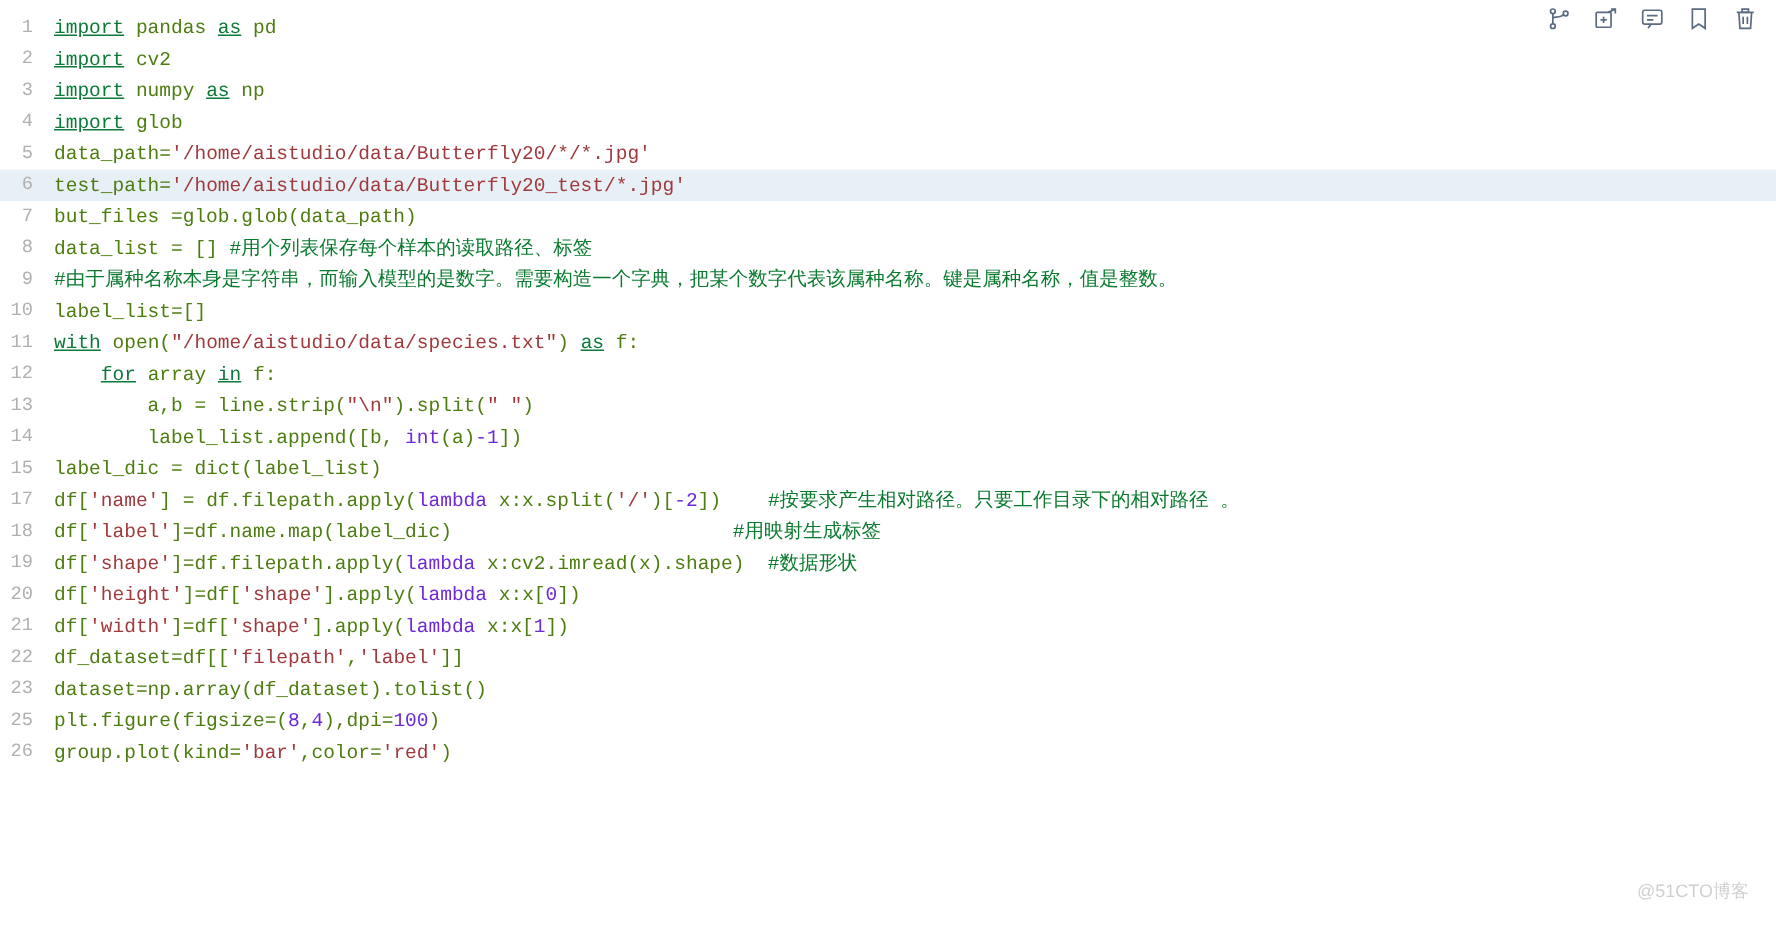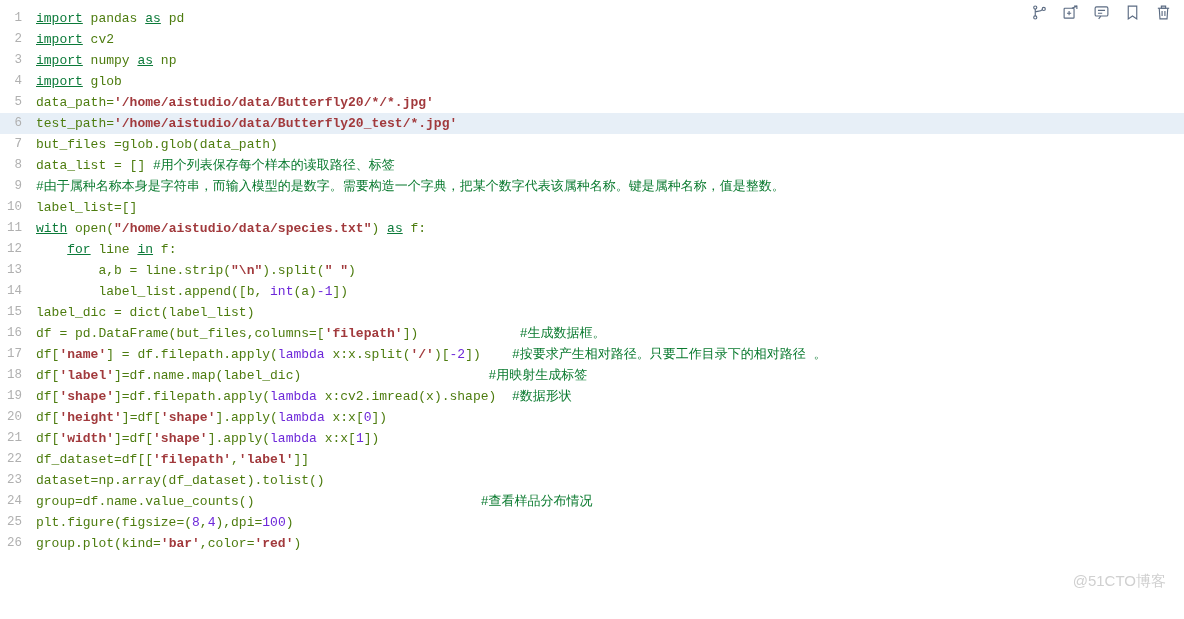--- a/index.html
+++ b/index.html
@@ -40,31 +40,31 @@
     user-select: none;
     font-size: 12.5px;
   }
   .code {
     flex: 1;
     white-space: pre;
     letter-spacing: 0;
   }
   .kw   { color: #0b7a39; text-decoration: underline; }        
   .blue { color: #6d28d9; }        
-  .str  { color: #a1393c; font-weight: bold; }        
+  .str  { color: #a1393c; }        
   .cmt  { color: #0a7a2f; }        
   .ident{ color: #4d7c0f; }
   .highlight { background: #e7eff7; }
 
   .watermark {
     position: absolute;
     right: 18px;
-    bottom: 28px;
+    bottom: 14px;
     font-family: -apple-system, Arial, sans-serif;
-    font-size: 15px;
+    font-size: 12px;
     color: #d0d0d0;
   }
 </style>
 </head>
 <body>
 
 <div class="toolbar">
   <span>
     <svg width="17" height="17" viewBox="0 0 24 24" fill="none" stroke="#5b6b82" stroke-width="1.6">
       <circle cx="6" cy="5" r="2.2"></circle>
@@ -144,39 +144,35 @@
     <div class="line-row">
       <div class="gutter">10</div>
       <div class="code"><span class="ident">label_list=[]</span></div>
     </div>
     <div class="line-row">
       <div class="gutter">11</div>
       <div class="code"><span class="kw">with</span><span class="ident"> open(</span><span class="str">"/home/aistudio/data/species.txt"</span><span class="ident">) </span><span class="kw">as</span><span class="ident"> f:</span></div>
     </div>
     <div class="line-row">
       <div class="gutter">12</div>
-      <div class="code"><span class="ident">    </span><span class="kw">for</span><span class="ident"> line </span><span class="kw">in</span><span class="ident"> f:</span></div>
+      <div class="code"><span class="ident">    </span><span class="kw">for</span><span class="ident"> array </span><span class="kw">in</span><span class="ident"> f:</span></div>
     </div>
     <div class="line-row">
       <div class="gutter">13</div>
       <div class="code"><span class="ident">        a,b = line.strip(</span><span class="str">"\n"</span><span class="ident">).split(</span><span class="str">" "</span><span class="ident">)</span></div>
     </div>
     <div class="line-row">
       <div class="gutter">14</div>
       <div class="code"><span class="ident">        label_list.append([b, </span><span class="blue">int</span><span class="ident">(a)</span><span class="blue">-1</span><span class="ident">])</span></div>
     </div>
     <div class="line-row">
       <div class="gutter">15</div>
       <div class="code"><span class="ident">label_dic = dict(label_list)</span></div>
     </div>
     <div class="line-row">
-      <div class="gutter">16</div>
-      <div class="code"><span class="ident">df = pd.DataFrame(but_files,columns=[</span><span class="str">'filepath'</span><span class="ident">])             </span><span class="cmt">#生成数据框。</span></div>
-    </div>
-    <div class="line-row">
       <div class="gutter">17</div>
       <div class="code"><span class="ident">df[</span><span class="str">'name'</span><span class="ident">] = df.filepath.apply(</span><span class="blue">lambda</span><span class="ident"> x:x.split(</span><span class="str">'/'</span><span class="ident">)[</span><span class="blue">-2</span><span class="ident">])    </span><span class="cmt">#按要求产生相对路径。只要工作目录下的相对路径 。</span></div>
     </div>
     <div class="line-row">
       <div class="gutter">18</div>
       <div class="code"><span class="ident">df[</span><span class="str">'label'</span><span class="ident">]=df.name.map(label_dic)                        </span><span class="cmt">#用映射生成标签</span></div>
     </div>
     <div class="line-row">
       <div class="gutter">19</div>
       <div class="code"><span class="ident">df[</span><span class="str">'shape'</span><span class="ident">]=df.filepath.apply(</span><span class="blue">lambda</span><span class="ident"> x:cv2.imread(x).shape)  </span><span class="cmt">#数据形状</span></div>
@@ -191,24 +187,20 @@
     </div>
     <div class="line-row">
       <div class="gutter">22</div>
       <div class="code"><span class="ident">df_dataset=df[[</span><span class="str">'filepath'</span><span class="ident">,</span><span class="str">'label'</span><span class="ident">]]</span></div>
     </div>
     <div class="line-row">
       <div class="gutter">23</div>
       <div class="code"><span class="ident">dataset=np.array(df_dataset).tolist()</span></div>
     </div>
     <div class="line-row">
-      <div class="gutter">24</div>
-      <div class="code"><span class="ident">group=df.name.value_counts()                             </span><span class="cmt">#查看样品分布情况</span></div>
-    </div>
-    <div class="line-row">
       <div class="gutter">25</div>
       <div class="code"><span class="ident">plt.figure(figsize=(</span><span class="blue">8</span><span class="ident">,</span><span class="blue">4</span><span class="ident">),dpi=</span><span class="blue">100</span><span class="ident">)</span></div>
     </div>
     <div class="line-row">
       <div class="gutter">26</div>
       <div class="code"><span class="ident">group.plot(kind=</span><span class="str">'bar'</span><span class="ident">,color=</span><span class="str">'red'</span><span class="ident">)</span></div>
     </div>
   </div>
 
 <div class="watermark">@51CTO博客</div>

